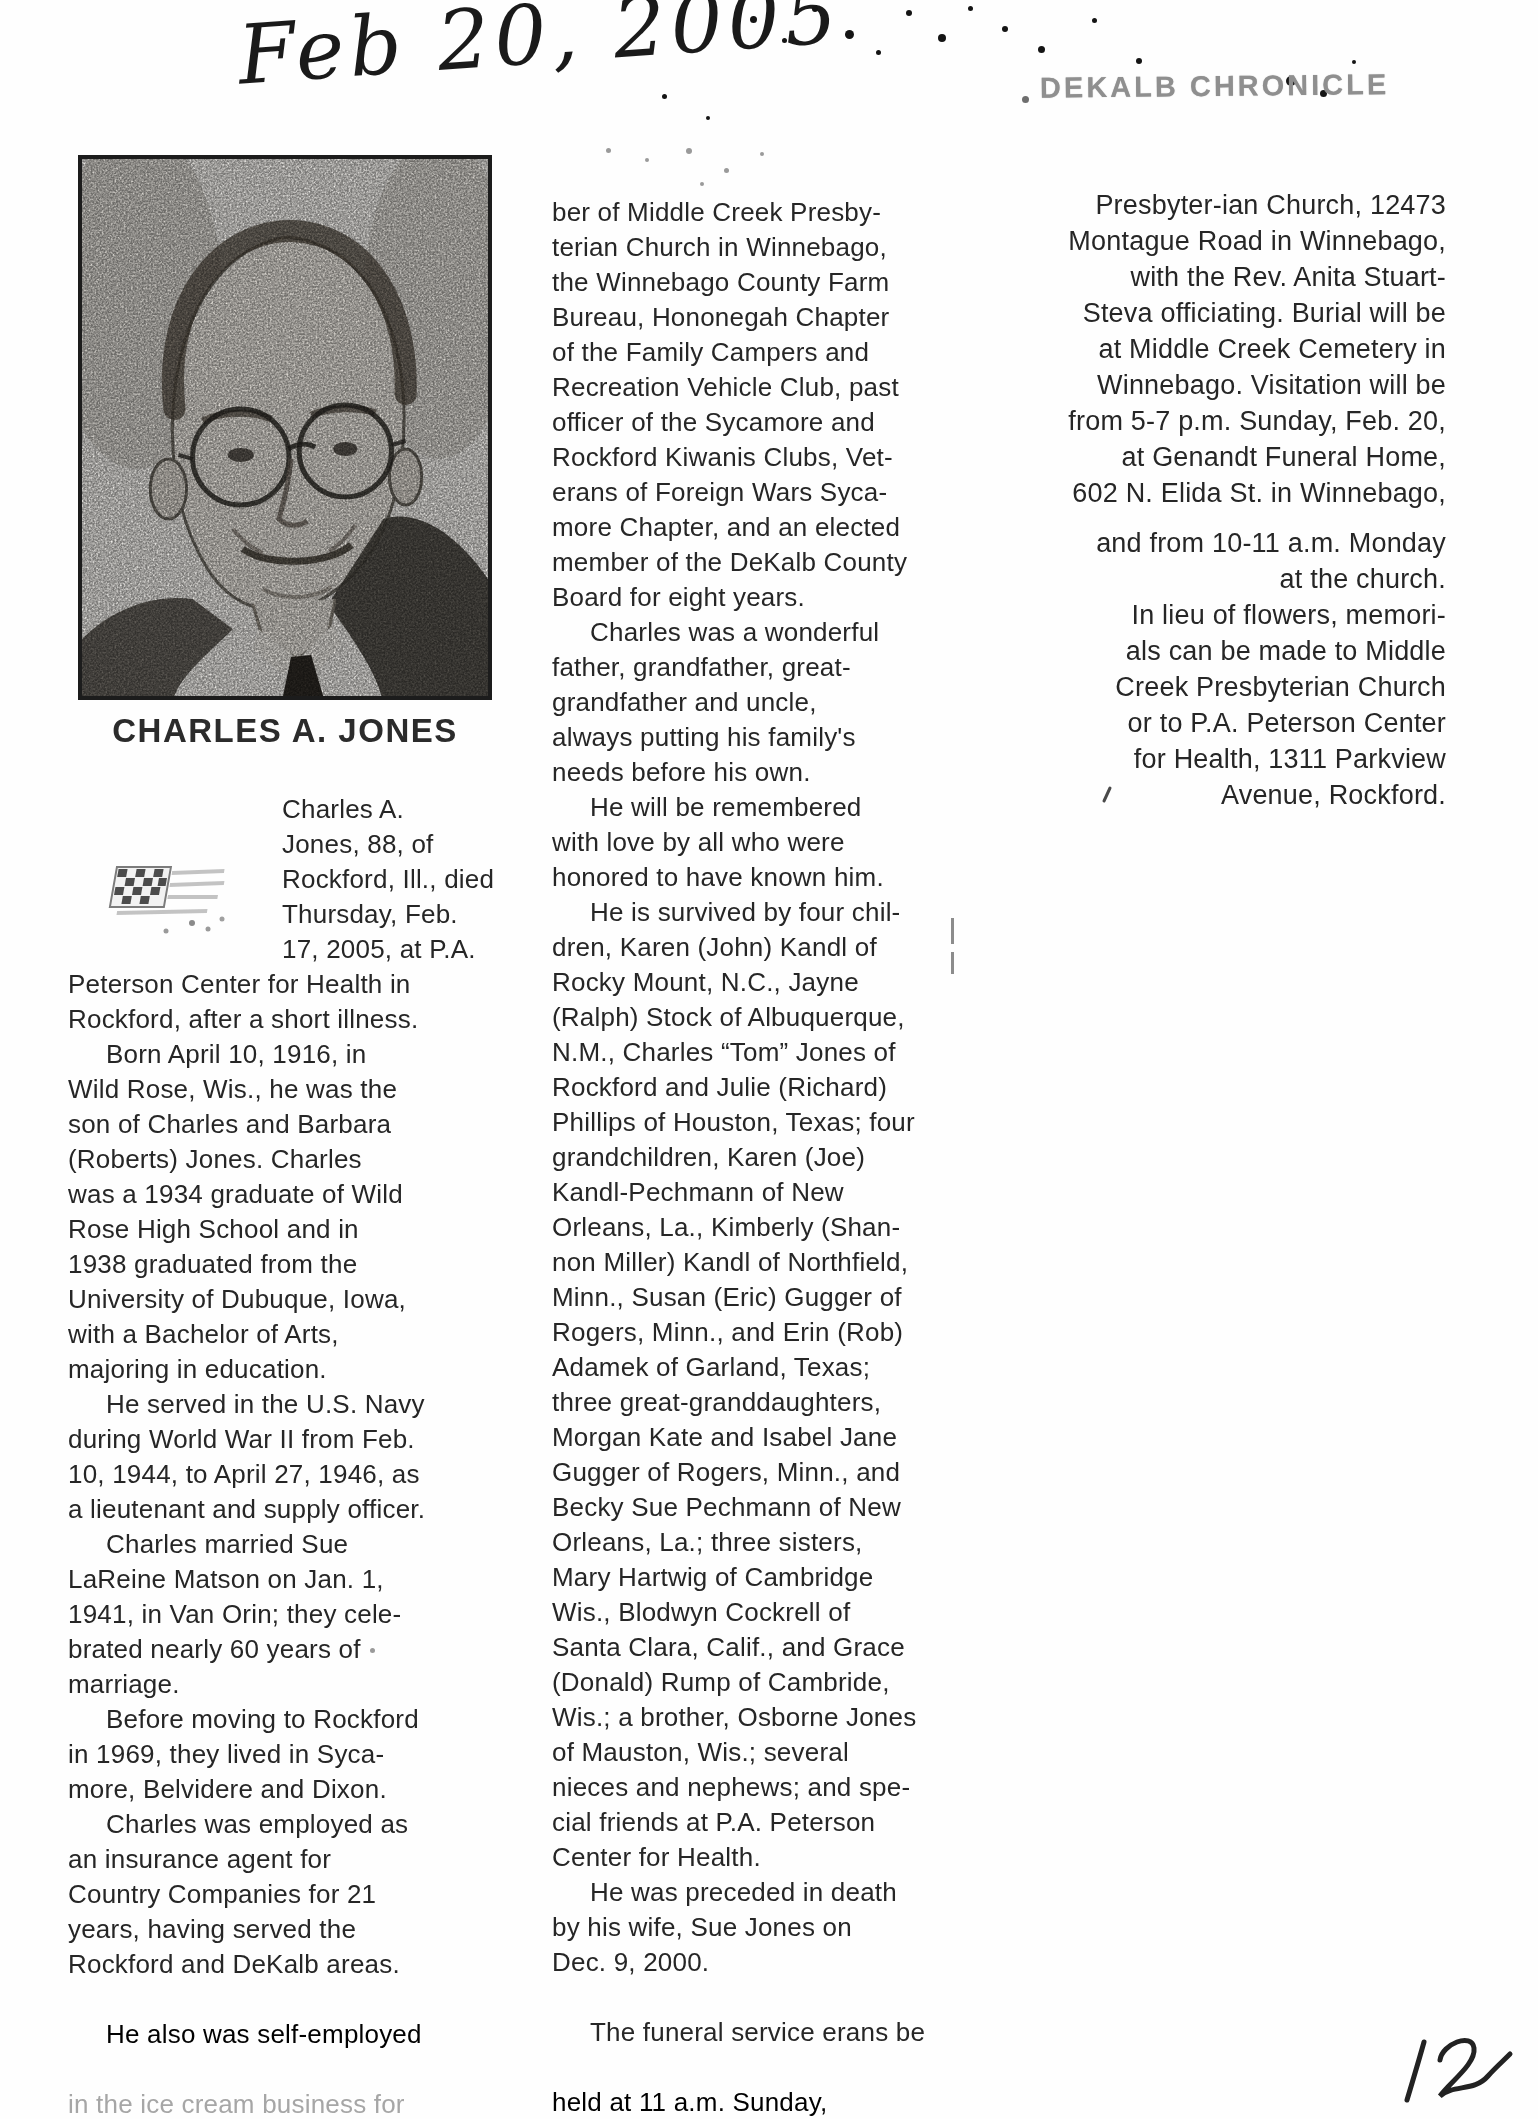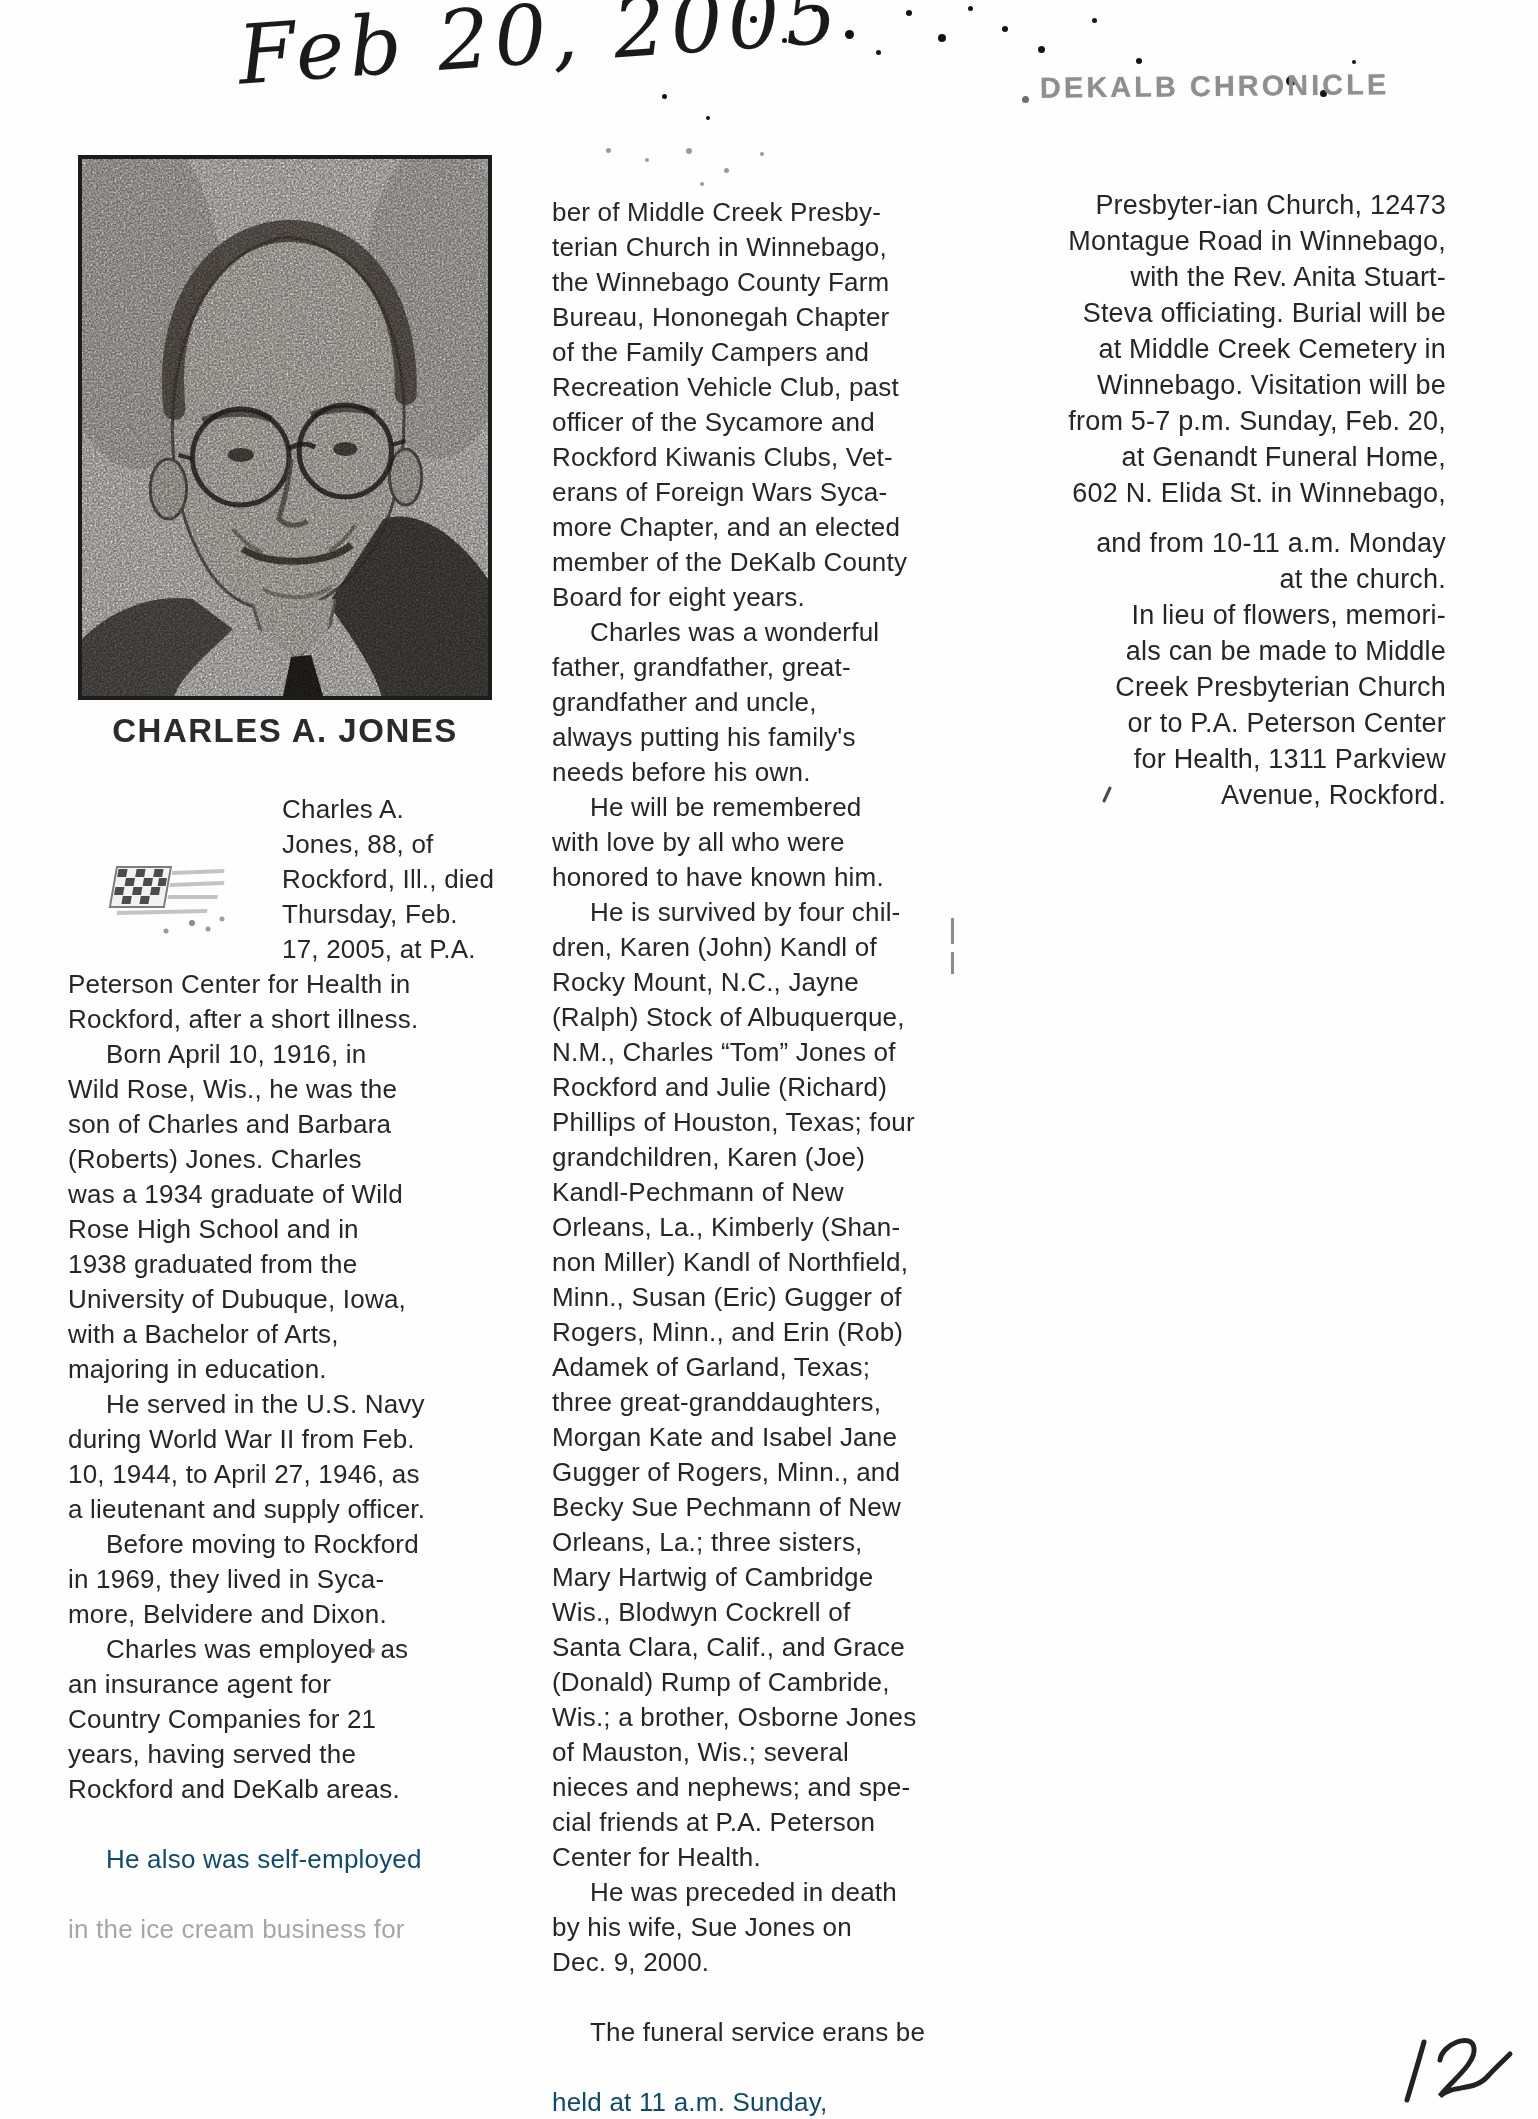--- a/index.html
+++ b/index.html
@@ -46,21 +46,21 @@
     margin:0;white-space:pre-line;
     font-size:26px;line-height:35px;letter-spacing:0.2px;
     color:#262626;
   }
   .col3 .p{font-size:27px;line-height:36px;text-align:right;}
   .ind{text-indent:38px;}
   .gap-top{margin-top:14px;}
   .pad-left{padding-left:10px;}
   .bl{display:block;white-space:pre-line;}
   .bl-ind{padding-left:38px;}
-  .f1{color:#0c4a6e;}
+  .f1{color:#000000;}
   .f2{color:#a6a6a6;}
   
   .flagwrap{float:left;width:214px;height:172px;}
   .flagwrap svg{display:block;margin:34px 0 0 28px;}
   
   .pagenum{position:absolute;left:1388px;top:2018px;}
   
   .dot{position:absolute;border-radius:50%;background:#141414;}
   .dot.g{background:#9a9a9a;}
   .dash{position:absolute;background:#8c8c8c;}
@@ -186,20 +186,25 @@
 was a 1934 graduate of Wild
 Rose High School and in
 1938 graduated from the
 University of Dubuque, Iowa,
 with a Bachelor of Arts,
 majoring in education.</p>
     <p class="p ind">He served in the U.S. Navy
 during World War II from Feb.
 10, 1944, to April 27, 1946, as
 a lieutenant and supply officer.</p>
+    <p class="p ind">Charles married Sue
+LaReine Matson on Jan. 1,
+1941, in Van Orin; they cele-
+brated nearly 60 years of
+marriage.</p>
     <p class="p ind">Before moving to Rockford
 in 1969, they lived in Syca-
 more, Belvidere and Dixon.</p>
     <p class="p ind">Charles was employed as
 an insurance agent for
 Country Companies for 21
 years, having served the
 Rockford and DeKalb areas.</p>
     <p class="p">
       <span class="bl bl-ind f1">He also was self-employed</span>

